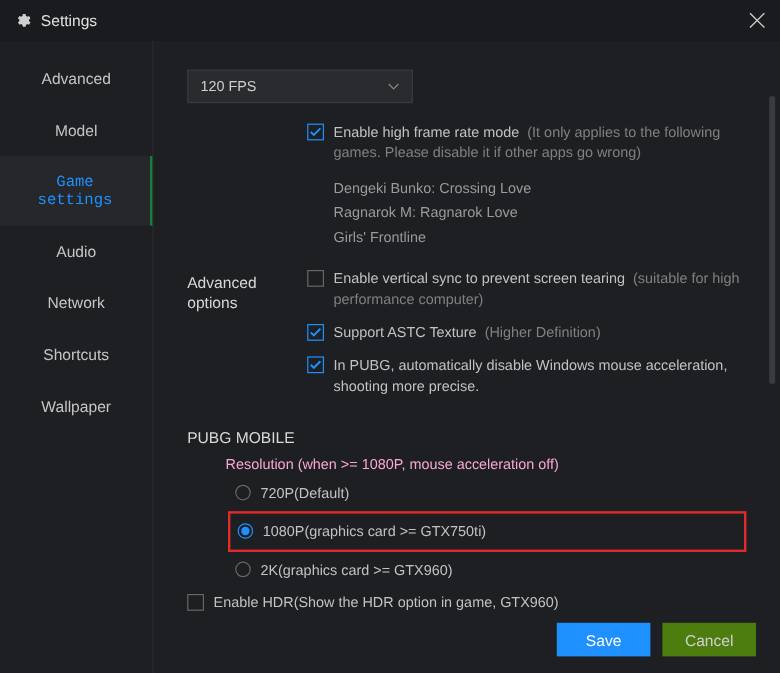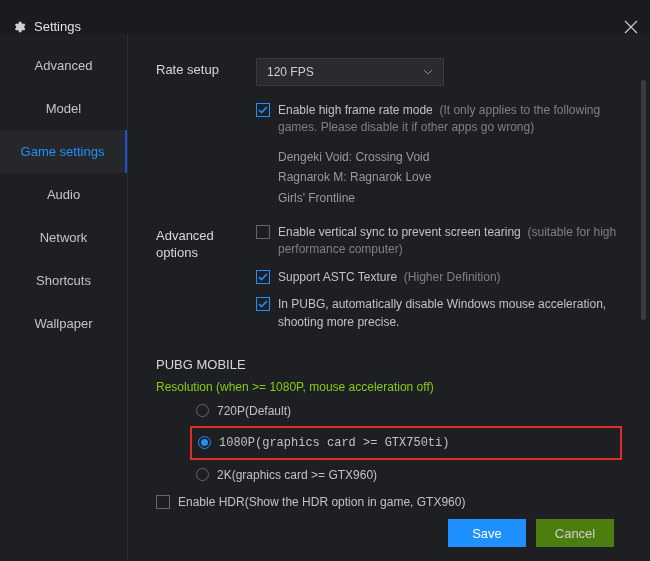--- a/index.html
+++ b/index.html
@@ -8,21 +8,21 @@
   background: #1e1f22;
   font-family: "Segoe UI", Arial, sans-serif;
   font-size: 12px;
   color: #b8b8b8;
   overflow: hidden;
   position: relative;
 }
 .titlebar {
   height: 34px;
   display: flex;
-  align-items: flex-end;
+  align-items: center;
   padding: 0 12px;
   background: #1a1b1e;
 }
 .titlebar .icon { width: 14px; height: 14px; margin-right: 8px; fill: #cfcfcf; }
 .titlebar .title { color: #e0e0e0; font-size: 13px; }
 .titlebar .close { margin-left: auto; width: 14px; height: 14px; stroke: #c8c8c8; cursor: pointer; }
 .body { display: flex; height: calc(561px - 34px); }
 .sidebar {
   width: 128px;
   background: #1e1f22;
@@ -32,21 +32,22 @@
 }
 .side-item {
   padding: 14px 18px;
   color: #c5c5c5;
   cursor: pointer;
   font-size: 13px;
 }
 .side-item.active {
   color: #1e90ff;
   background: #26272a;
-  border-right: 2px solid #1d4ed8;
+  border-right: 2px solid #15803d;
+  font-family: Liberation Mono, monospace;
 }
 .main {
   flex: 1;
   padding: 24px 28px 0 28px;
   position: relative;
   overflow: hidden;
 }
 .row { display: flex; margin-bottom: 16px; }
 .label-col { width: 100px; color: #d8d8d8; font-size: 13px; padding-top: 4px; line-height: 1.3; }
 .control-col { flex: 1; }
@@ -68,41 +69,40 @@
   margin-right: 8px; margin-top: 1px;
   flex-shrink: 0;
   display: flex; align-items: center; justify-content: center;
 }
 .checkbox.checked { border-color: #1e90ff; }
 .checkbox.checked svg { stroke: #1e90ff; }
 .check-text { color: #c2c2c2; }
 .check-text .hint { color: #808080; }
 .game-list { margin-left: 22px; color: #9a9a9a; line-height: 1.7; }
 .section-h { color: #d8d8d8; font-size: 13px; margin: 8px 0 8px 0; }
-.subhint { color: #84cc16; margin-bottom: 10px; }
+.subhint { color: #f9a8d4; margin-bottom: 10px; margin-left: 32px; }
 .radio-group { margin-left: 40px; }
 .radio-row { display: flex; align-items: center; margin-bottom: 12px; cursor: pointer; }
 .radio {
   width: 13px; height: 13px; border-radius: 50%;
   border: 1px solid #666;
   margin-right: 8px;
   display: flex; align-items: center; justify-content: center;
 }
 .radio.sel { border-color: #1e90ff; }
 .radio.sel::after { content:""; width: 7px; height: 7px; background:#1e90ff; border-radius:50%; }
 .radio-label { color: #c2c2c2; }
 .highlight-box {
   border: 2px solid #e12b2b;
   padding: 8px 6px;
   margin: -4px 0 8px -6px;
-  font-family: Liberation Mono, monospace;
 }
 .footer {
   position: absolute;
-  bottom: 14px; right: 36px;
+  bottom: 14px; right: 20px;
   display: flex; gap: 10px;
 }
 .btn {
   width: 78px; height: 28px;
   display: flex; align-items: center; justify-content: center;
   font-size: 13px; cursor: pointer;
 }
 .btn.primary { background: #1e90ff; color: #fff; }
 .btn.secondary { background: #4d7c0f; color: #d0d0d0; }
 .scrollbar {
@@ -134,21 +134,20 @@
     <div class="side-item">Audio</div>
     <div class="side-item">Network</div>
     <div class="side-item">Shortcuts</div>
     <div class="side-item">Wallpaper</div>
   </div>
 
   <div class="main">
     <div class="scrollbar"></div>
 
     <div class="row">
-      <div class="label-col">Rate setup</div>
       <div class="control-col">
         <div class="select">
           <span>120 FPS</span>
           <svg class="chev" width="10" height="6" viewBox="0 0 10 6" fill="none" stroke-width="1">
               <path d="M1 1l4 4 4-4"></path>
             </svg>
         </div>
       </div>
     </div>
 
@@ -159,21 +158,21 @@
           <div class="checkbox checked">
               <svg width="10" height="8" viewBox="0 0 10 8" fill="none" stroke-width="1.6">
                 <path d="M1 4l2.5 2.5L9 1"></path>
               </svg>
             </div>
           <div class="check-text">
             <span>Enable high frame rate mode</span>&nbsp;&nbsp;<span class="hint">(It only applies to the following games. Please disable it if other apps go wrong)</span>
           </div>
         </div>
         <div class="game-list">
-          <div>Dengeki Void: Crossing Void</div>
+          <div>Dengeki Bunko: Crossing Love</div>
           <div>Ragnarok M: Ragnarok Love</div>
           <div>Girls' Frontline</div>
         </div>
       </div>
     </div>
 
     <div class="row">
       <div class="label-col">Advanced options</div>
       <div class="control-col">
         <div class="check-row">

